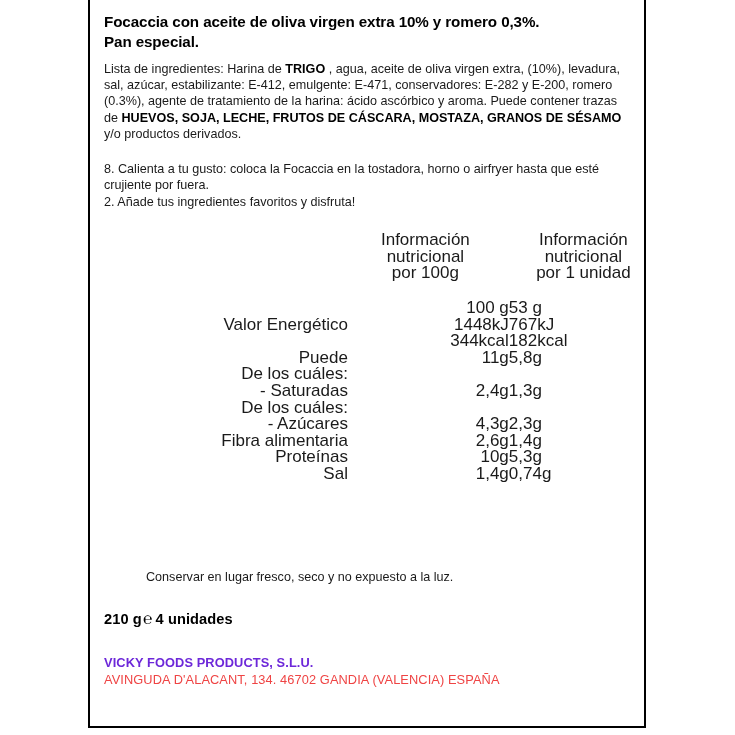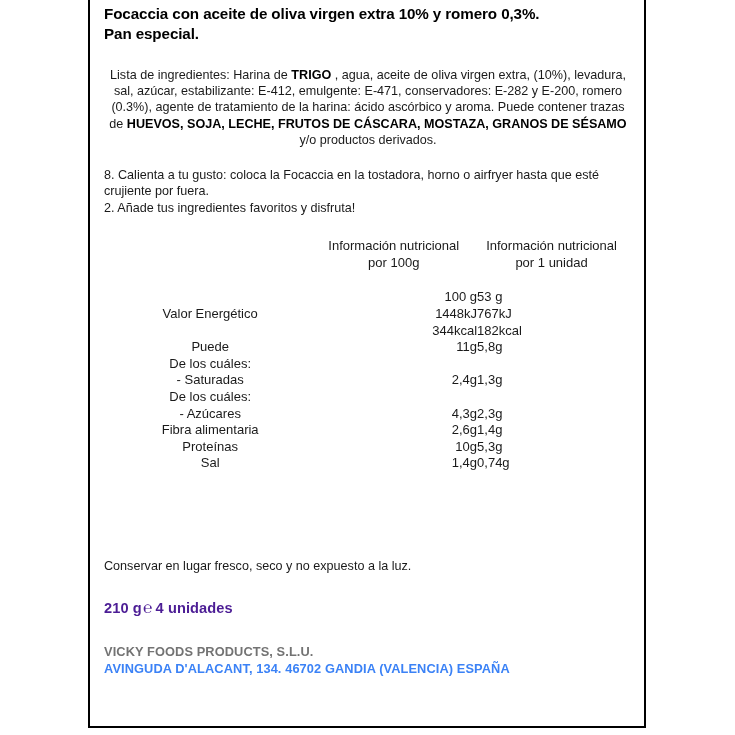--- a/index.html
+++ b/index.html
@@ -25,112 +25,113 @@
     border: 2px solid #000000;
     border-top: none;
     box-sizing: border-box;
     background: #ffffff;
     padding: 0;
   }
 
   #label-inner {
     position: absolute;
     left: 14px;
-    top: 10px;
+    top: 18px;
     width: 528px;
   }
 
   
   .title-block {
     font-size: 15.2px;
     font-weight: bold;
     line-height: 19.5px;
     letter-spacing: -0.1px;
     color: #000;
   }
 
   
   .ingredients {
-    margin-top: 24px;
+    margin-top: 10px;
     font-size: 12.6px;
     line-height: 16.2px;
     color: #1a1a1a;
-    text-align: center;
   }
   .ingredients b { font-weight: bold; color: #000; }
 
   
   .prep {
     margin-top: 19px;
     font-size: 12.6px;
     line-height: 16.4px;
     color: #1a1a1a;
   }
 
   
   .nutri-wrap {
     margin-top: 22px;
   }
   table.nutri {
     width: 100%;
     border-collapse: collapse;
-    font-size: 13px;
-    color: #1a1a1a;
+    font-size: 17px;
+    color: #1a1a1a;
+    margin-left: 32px;
   }
   table.nutri td {
     padding: 0;
     vertical-align: top;
     line-height: 16.6px;
   }
-  .col-label  { width: 218px; text-align: center; padding-left: 2px; }
+  .col-label  { width: 218px; text-align: right; padding-left: 2px; }
   .col-v1     { width: 158px; text-align: right; padding-right: 34px; }
   .col-v2     { width: 152px; text-align: left; padding-right: 24px; }
 
   .hdr td {
     line-height: 16.4px;
     padding-bottom: 2px;
   }
   .hdr .col-v1, .hdr .col-v2 { text-align: center; padding-right: 6px; }
 
   .spacer-row td { height: 18px; line-height: 18px; font-size: 0; }
 
   .indent1 { padding-left: 10px; }
 
   
   .storage {
     margin-top: 86px;
     font-size: 12.6px;
     line-height: 16px;
     color: #1a1a1a;
+    margin-left: 42px;
   }
   .weight-line {
     margin-top: 25px;
     font-size: 14.6px;
     font-weight: bold;
-    color: #4c1d95;
+    color: #000000;
     letter-spacing: 0.1px;
   }
   .est-sign {
     font-weight: normal;
     font-size: 16px;
     padding: 0 3px 0 1px;
   }
   .company {
     margin-top: 26px;
     font-size: 12.8px;
     font-weight: bold;
     line-height: 17px;
-    color: #737373;
+    color: #6d28d9;
     letter-spacing: 0.1px;
   }
   .address {
     font-size: 12.8px;
-    font-weight: bold;
+    font-weight: normal;
     line-height: 17px;
-    color: #3b82f6;
+    color: #ef4444;
     letter-spacing: 0.1px;
   }
 </style>
 </head>
 <body>
 
 <div id="label-frame">
   <div id="label-inner">
 
     <div class="title-block">

